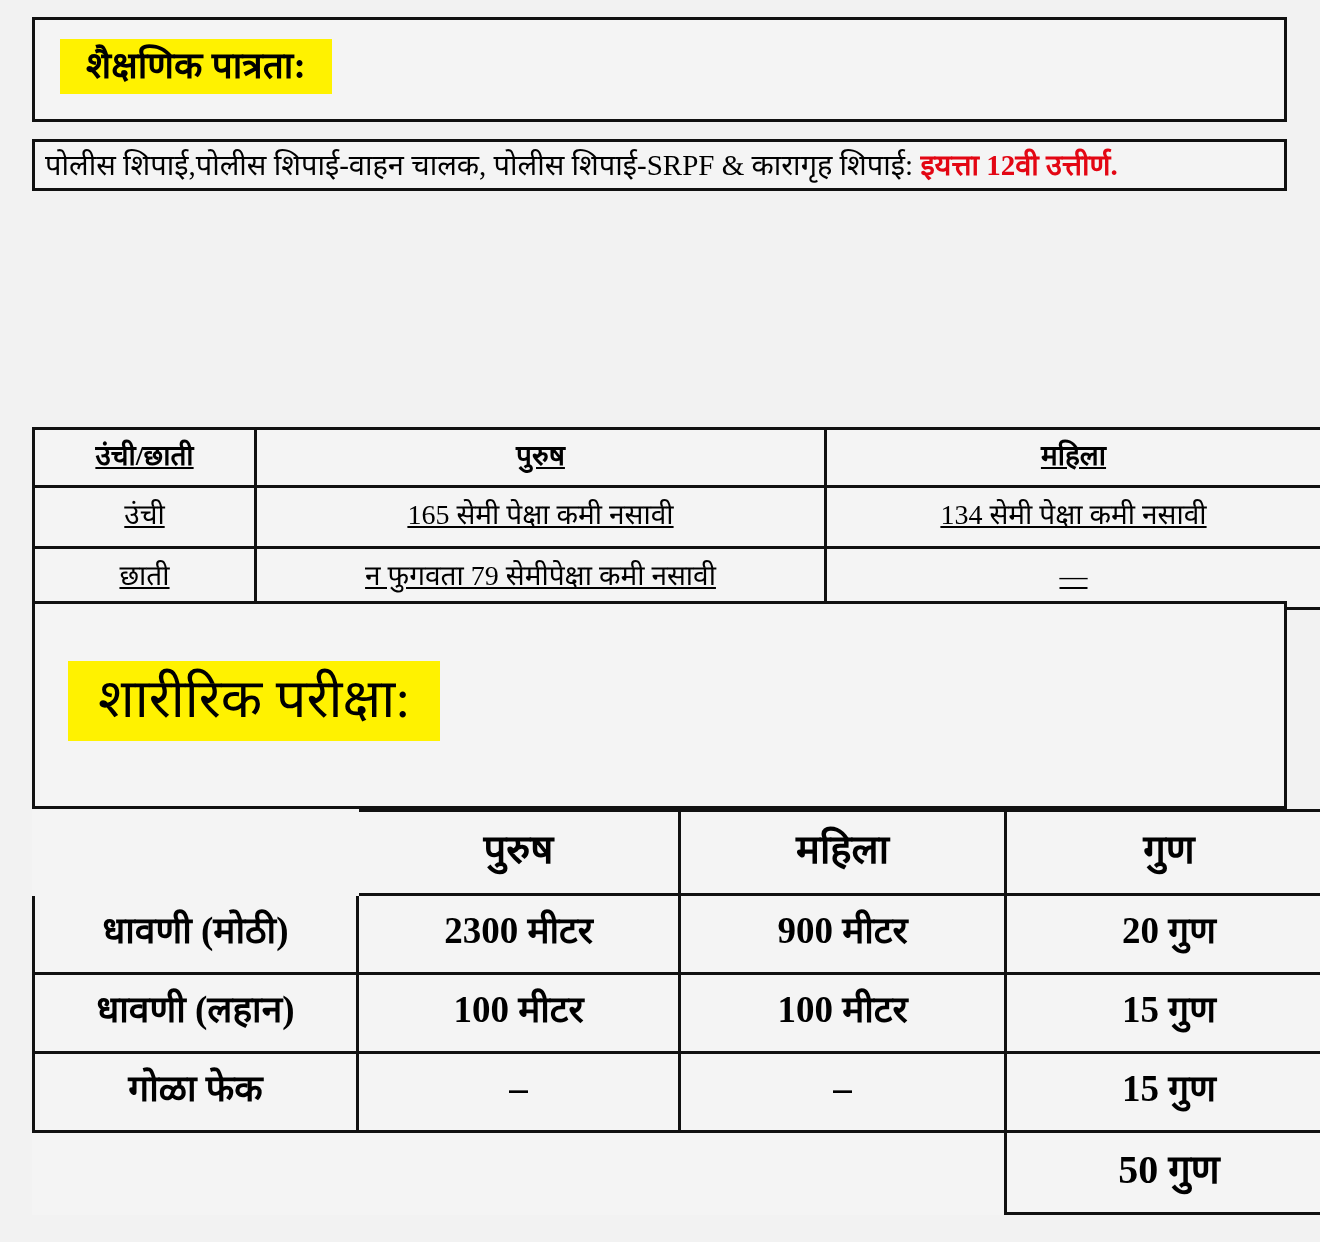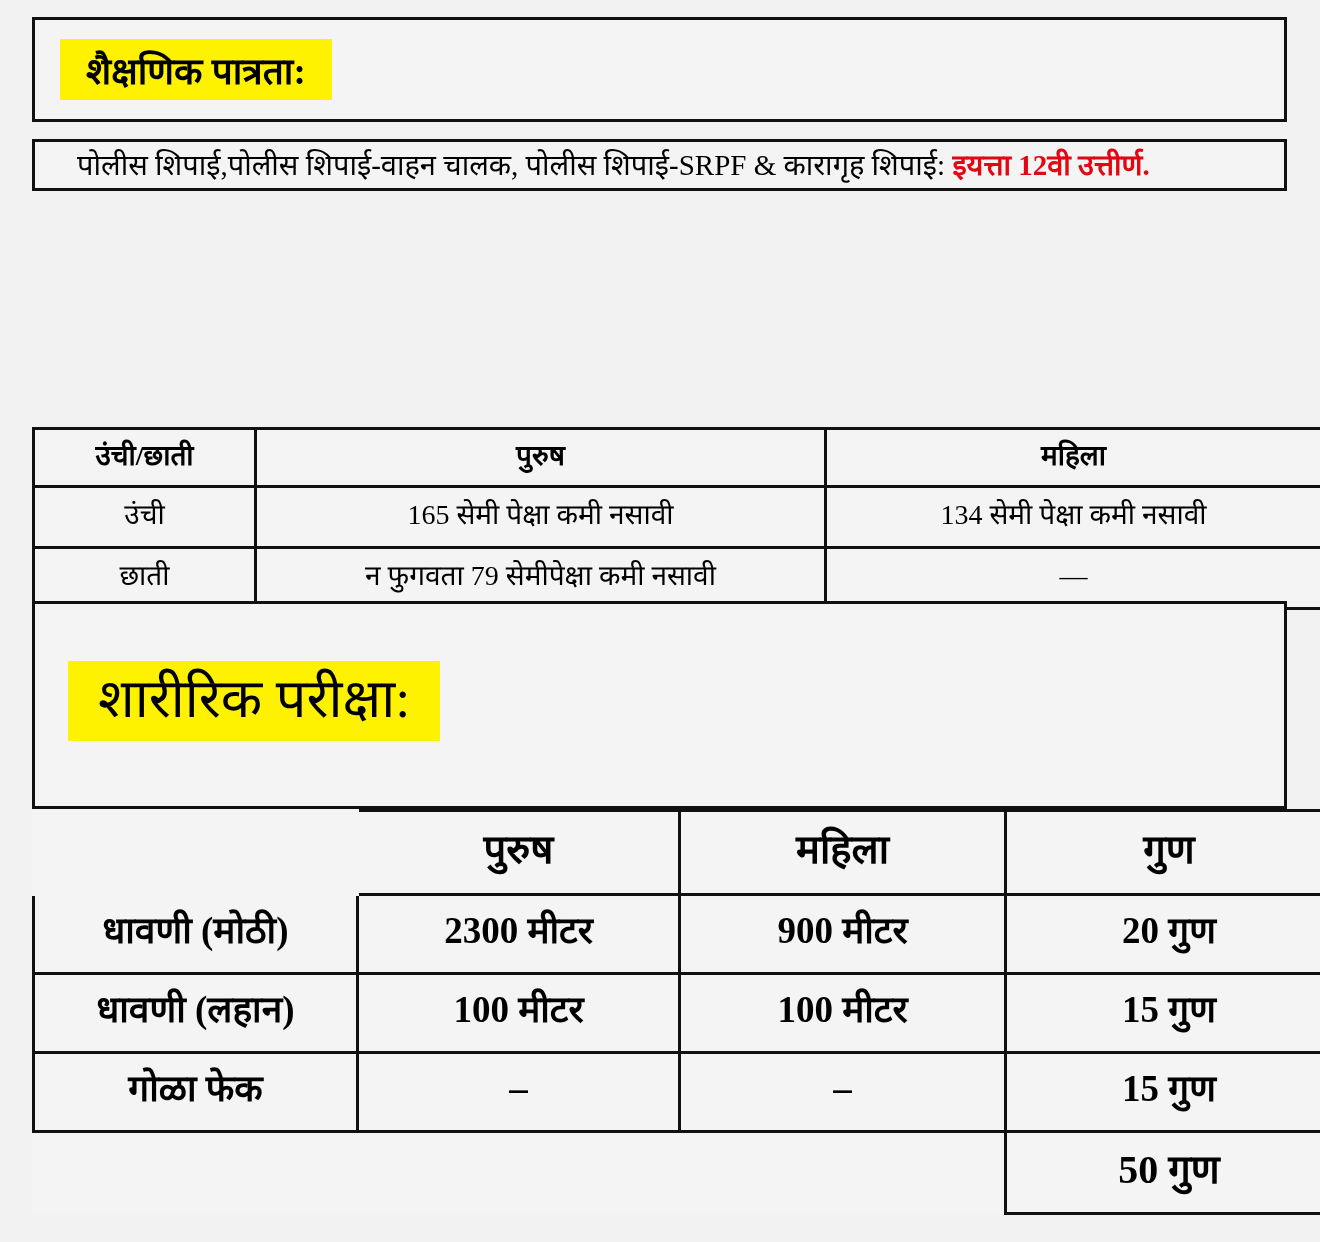--- a/index.html
+++ b/index.html
@@ -27,21 +27,21 @@
     border: 3px solid #111;
     background: #f4f4f4;
   }
 
   
   .hl {
     display: inline-block;
     background: #fff200;
     color: #000;
     line-height: 1.12;
-    padding: 12px 26px 8px 26px;
+    padding: 6px 26px 8px 26px;
     white-space: nowrap;
   }
   .hl-bold { font-weight: bold; }
 
   
   #box-edu-heading {
     left: 32px; top: 17px; width: 1255px; height: 105px;
   }
   #box-edu-heading .hl {
     position: absolute;
@@ -59,21 +59,20 @@
     left: 32px; top: 208px; width: 1255px; height: 50px;
   }
   .edu-line {
     position: absolute;
     left: 10px;
     top: 50%;
     transform: translateY(-50%);
     font-size: 29px;
     white-space: nowrap;
     line-height: 1;
-    margin-left: 32px;
   }
   .edu-line .black { color: #000; }
   .edu-line .red {
     color: #e30613;
     font-weight: bold;
   }
 
   
   #box-phys-heading {
     left: 32px; top: 290px; width: 1255px; height: 137px;
@@ -93,20 +92,21 @@
     background: #f4f4f4;
     table-layout: fixed;
   }
   #table-physical td, #table-physical th {
     border: 3px solid #111;
     text-align: center;
     font-size: 28px;
     font-weight: normal;
     padding: 4px 4px 7px 4px;
     line-height: 1.15;
+    text-decoration: underline;
   }
   #table-physical thead th {
     font-weight: bold;
     font-size: 28px;
     height: 44px;
   }
   #table-physical tbody td { height: 47px; }
   .col-label  { width: 211px; }
   .col-male   { width: 559px; }
   .col-female { width: 485px; }

